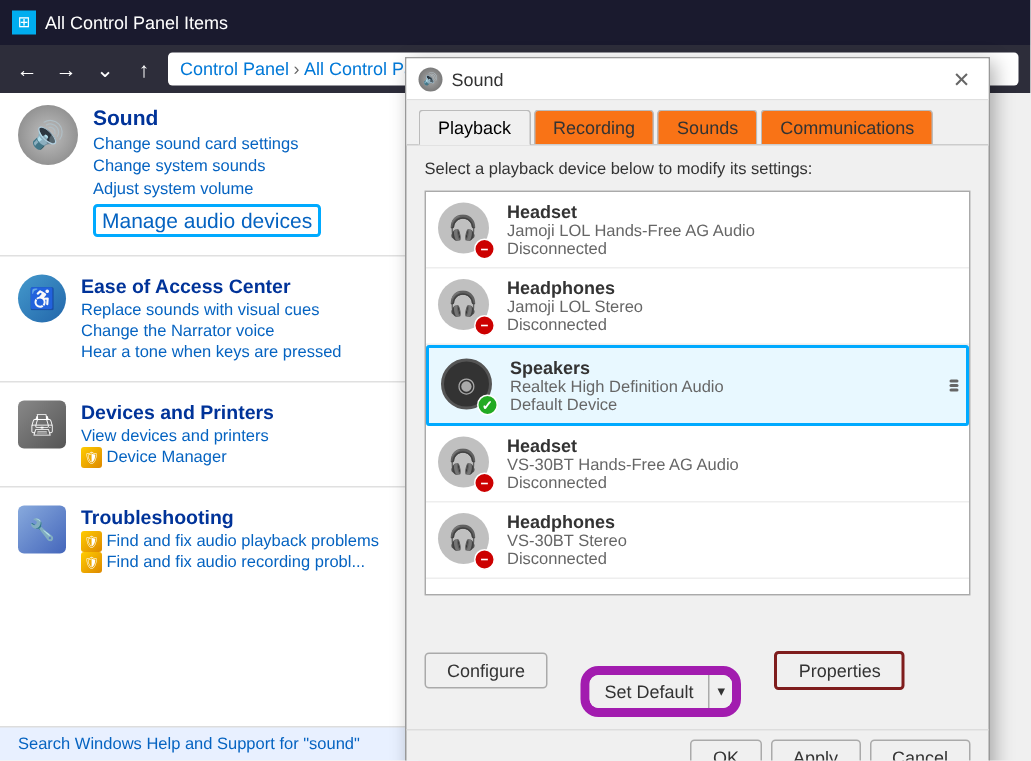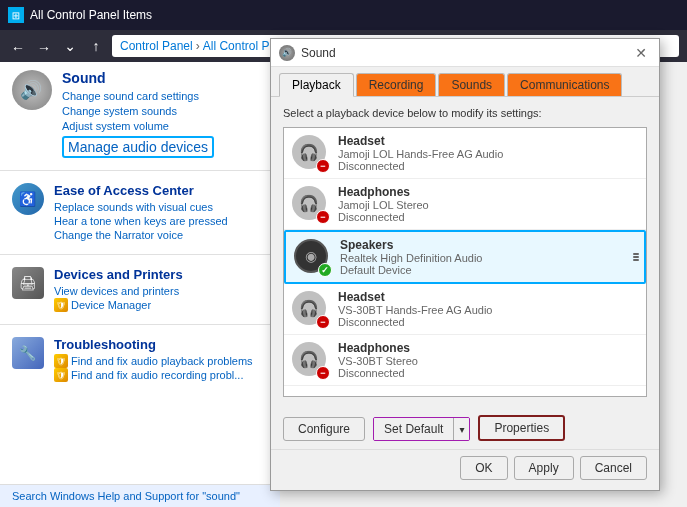--- a/index.html
+++ b/index.html
@@ -418,44 +418,45 @@
     .scrollbar-line {
       width: 6px; height: 2px;
       background: #666;
       border-radius: 1px;
     }
 
     
     .bottom-buttons {
       padding: 8px 12px;
       display: flex;
-      gap: 8px;
-      align-items: flex-end;
+      gap: 22px;
+      align-items: center;
     }
 
     .btn {
       padding: 4px 14px;
       font-size: 12px;
       border: 1px solid #aaa;
       background: #f0f0f0;
       cursor: pointer;
       border-radius: 3px;
       color: #333;
     }
 
     .btn-primary {
       border: 2px solid #7f1d1d;
       background: #f0f0f0;
     }
 
     .btn-split {
       display: flex;
-      border: 1px solid #a21caf;
-      border-radius: 2px;
+      border: 6px solid #a21caf;
+      border-radius: 12px;
       overflow: hidden;
+      margin-top: 29px;
     }
 
     .btn-split .btn-main {
       padding: 4px 10px;
       font-size: 12px;
       background: #f0f0f0;
       border: none;
       cursor: pointer;
       color: #333;
     }
@@ -513,22 +514,22 @@
       </div>
     </div>
 
     <div class="divider"></div>
 
     <div class="ease-section">
       <div class="ease-icon">♿</div>
       <div>
         <div class="section-title">Ease of Access Center</div>
         <a class="link-item">Replace sounds with visual cues</a>
+        <a class="link-item">Change the Narrator voice</a>
         <a class="link-item">Hear a tone when keys are pressed</a>
-        <a class="link-item">Change the Narrator voice</a>
       </div>
     </div>
 
     <div class="divider"></div>
 
     <div class="devices-section">
       <div class="devices-icon">🖨</div>
       <div>
         <div class="section-title">Devices and Printers</div>
         <a class="link-item">View devices and printers</a>

